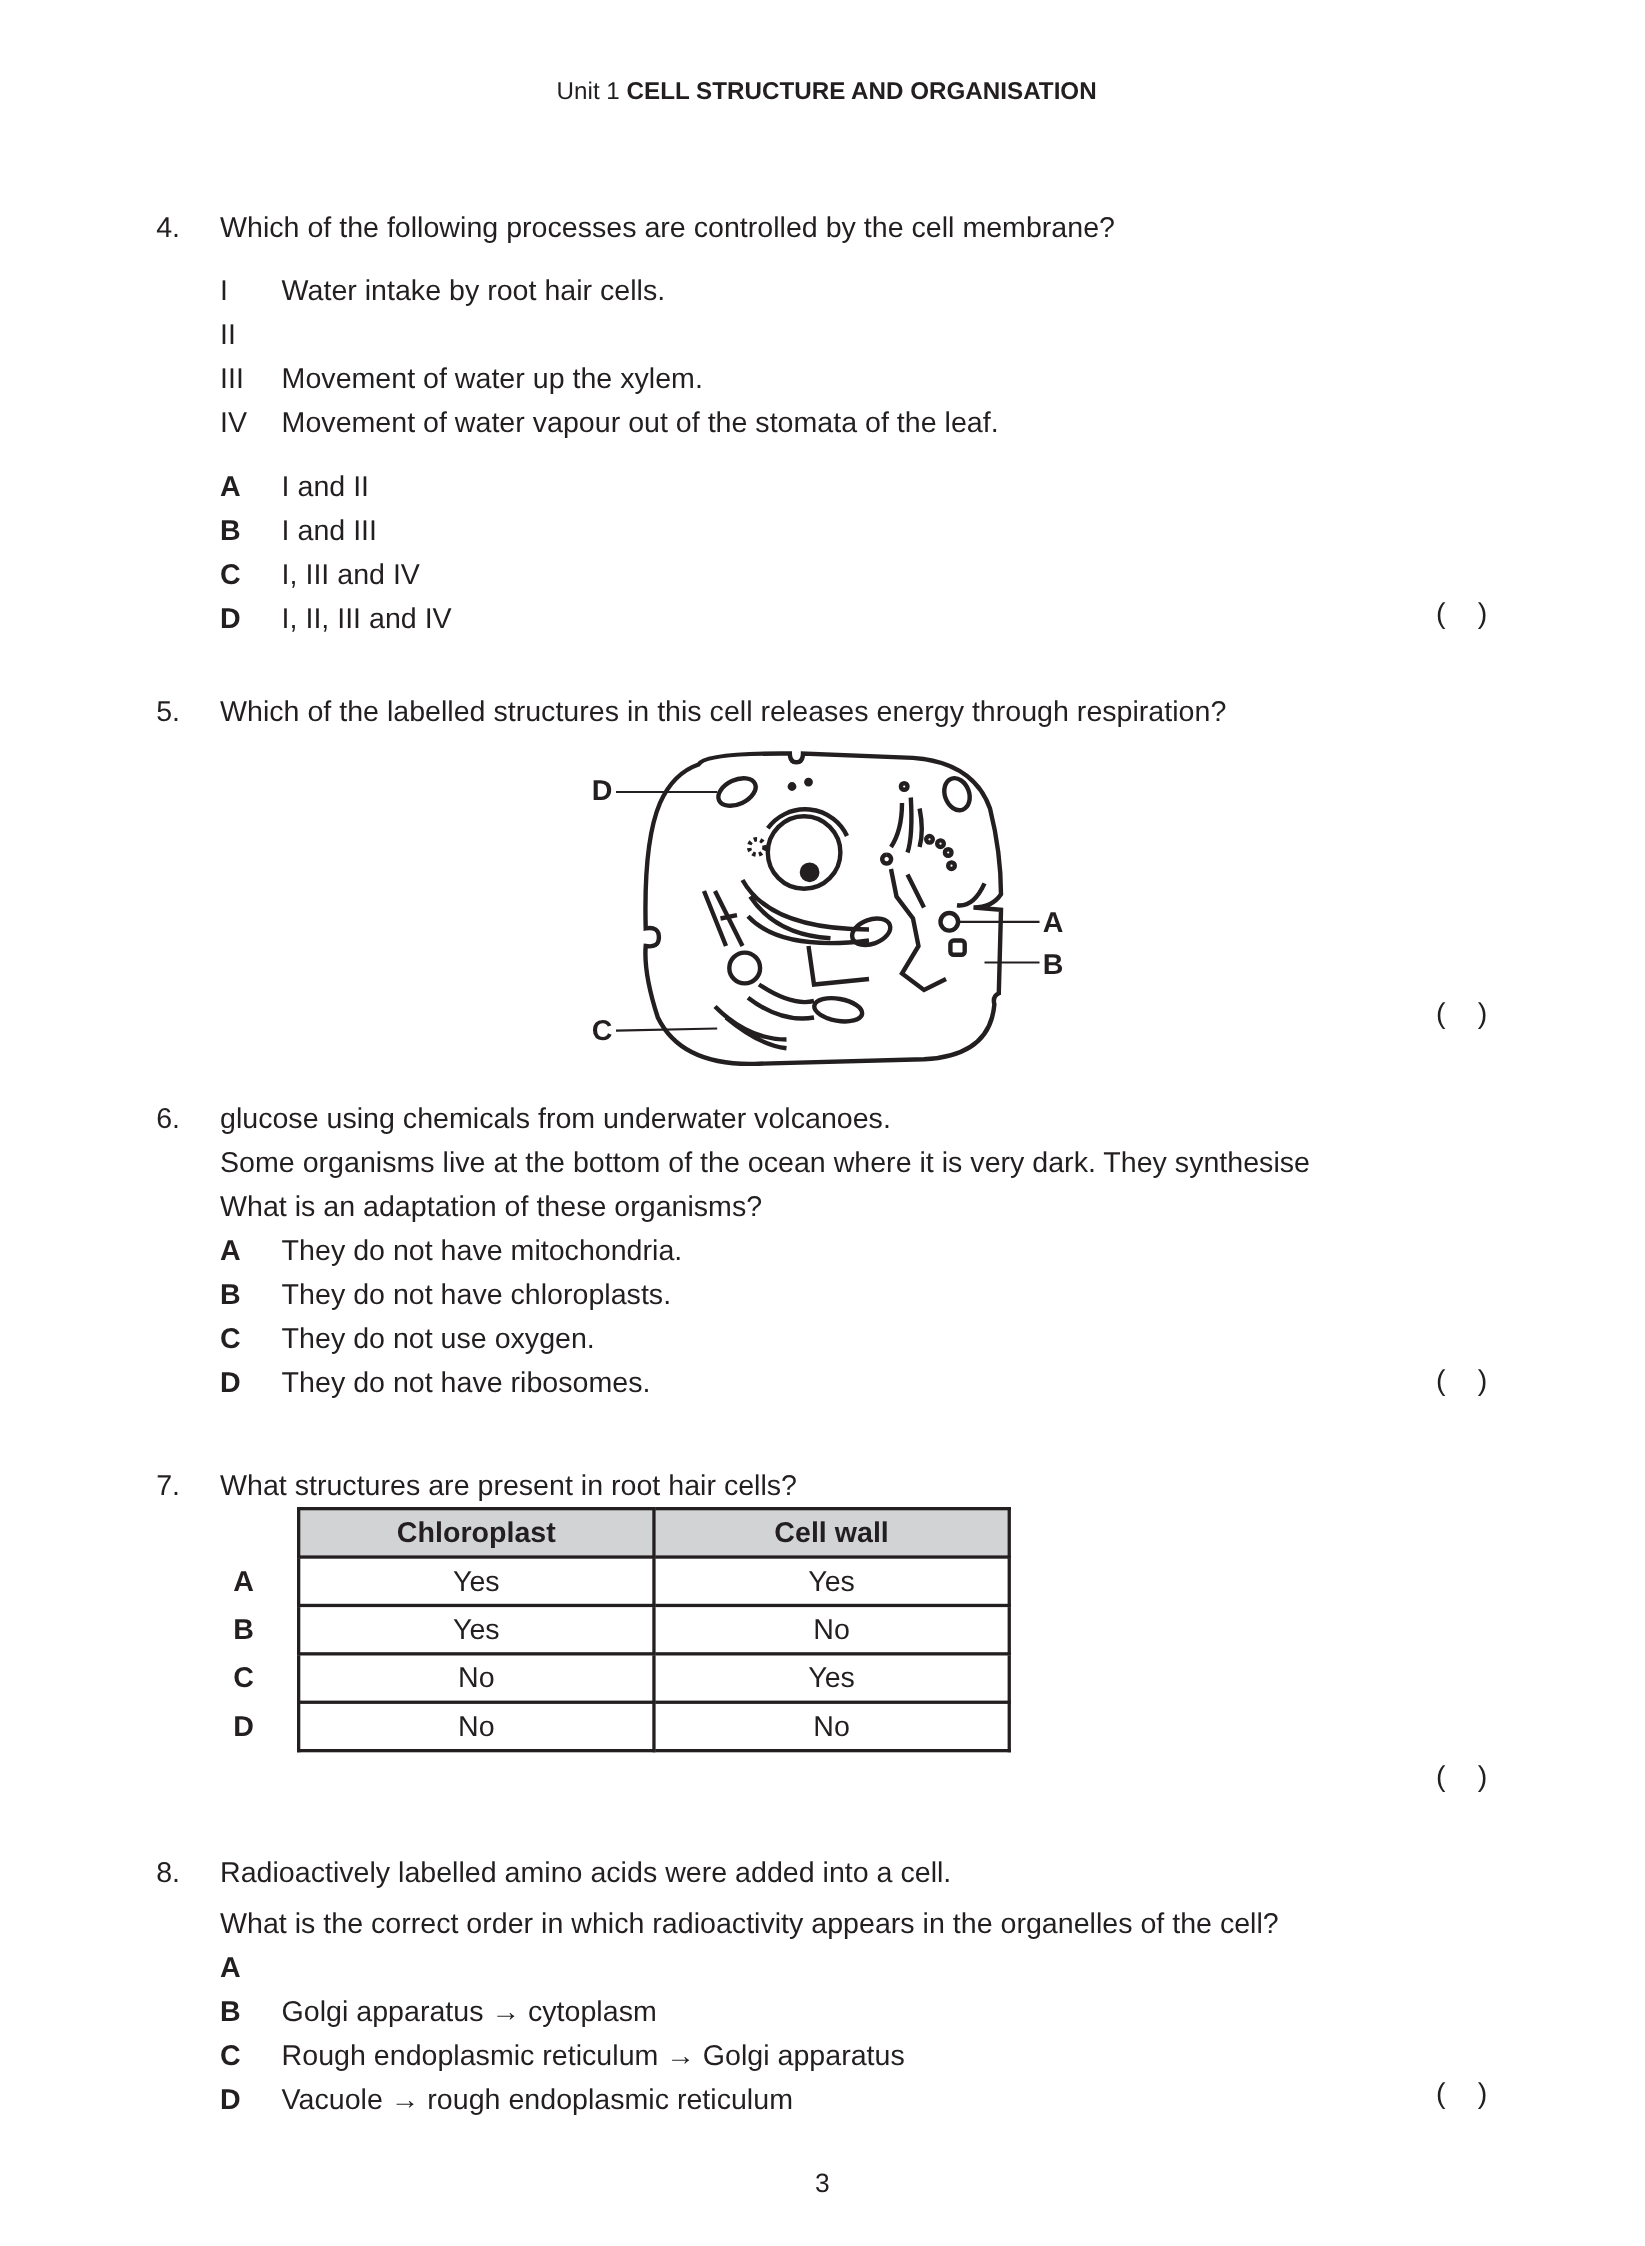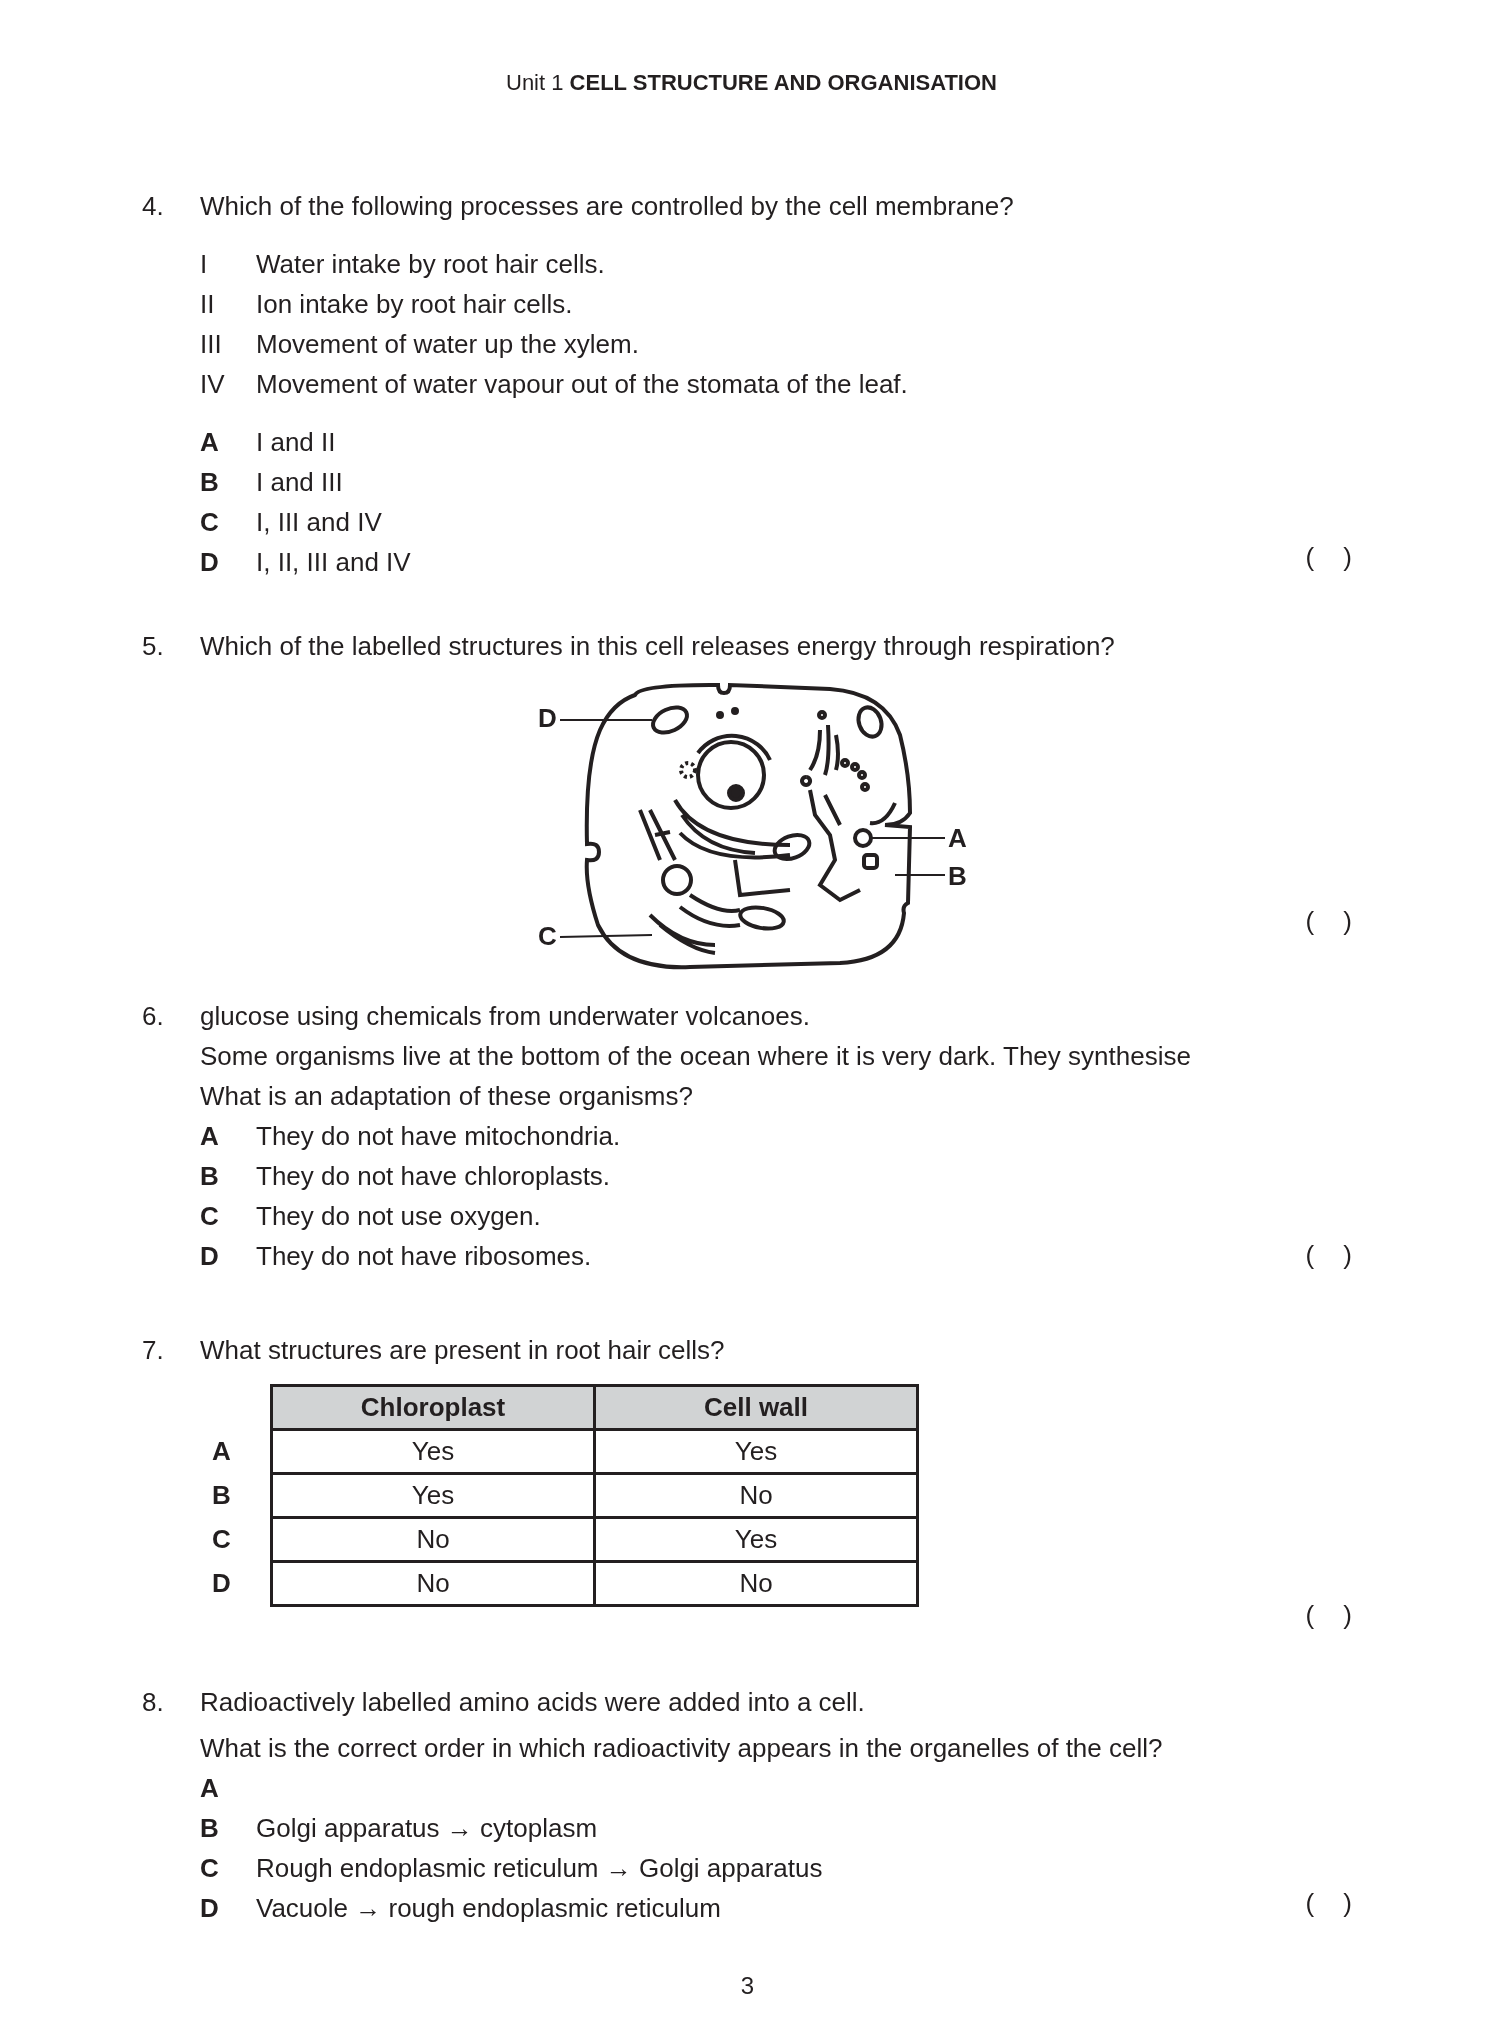--- a/index.html
+++ b/index.html
@@ -8,21 +8,21 @@
   .header b { font-weight: bold; }
   .q { position: absolute; left: 142px; width: 1230px; font-size: 26px; }
   .qnum { position: absolute; left: 0; top: 0; }
   .qbody { margin-left: 58px; }
   .line { height: 40px; line-height: 40px; white-space: nowrap; }
   .row { display: flex; height: 40px; line-height: 40px; }
   .lbl { width: 56px; }
   .lbl.bold { font-weight: bold; }
   .bracket { position: absolute; right: 20px; font-size: 26px; word-spacing: 22px; }
   .gap { height: 18px; }
-  table.st { border-collapse: collapse; font-size: 26px; margin-top: 14px; }
+  table.st { border-collapse: collapse; font-size: 26px; margin-top: 0; }
   table.st td, table.st th { border: 3px solid #231f20; height: 41px; padding: 0; text-align: center; width: 320px; }
   table.st th { background: #d1d3d4; font-weight: bold; }
   table.st td.rl { border: none; width: 58px; text-align: left; font-weight: bold; padding-left: 20px; }
   table.st th.blank { border: none; background: transparent; width: 58px; }
   .pagenum { position: absolute; top: 1972px; left: 0; width: 100%; text-align: center; font-size: 24px; }
   .cell-wrap { position: absolute; left: 540px; top: 675px; width: 440px; height: 300px; }
   .cell-wrap svg { width: 440px; height: 300px; }
   .clabel { position: absolute; font-weight: bold; font-size: 26px; }
 </style>
 </head>
@@ -37,21 +37,20 @@
   <div class="qnum line">4.</div>
   <div class="qbody">
     <div class="line">Which of the following processes are controlled by the cell membrane?</div>
     <div class="gap"></div>
     <div class="row">
         <span class="lbl">I</span>
         <span>Water intake by root hair cells.</span>
       </div>
     <div class="row">
         <span class="lbl">II</span>
-        <span>Ion intake by root hair cells.</span>
       </div>
     <div class="row">
         <span class="lbl">III</span>
         <span>Movement of water up the xylem.</span>
       </div>
     <div class="row">
         <span class="lbl">IV</span>
         <span>Movement of water vapour out of the stomata of the leaf.</span>
       </div>
     <div class="gap"></div>

